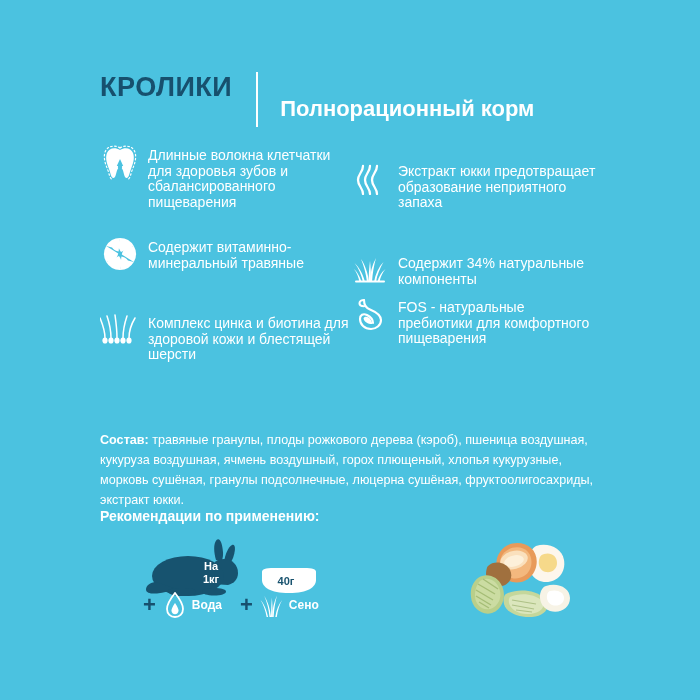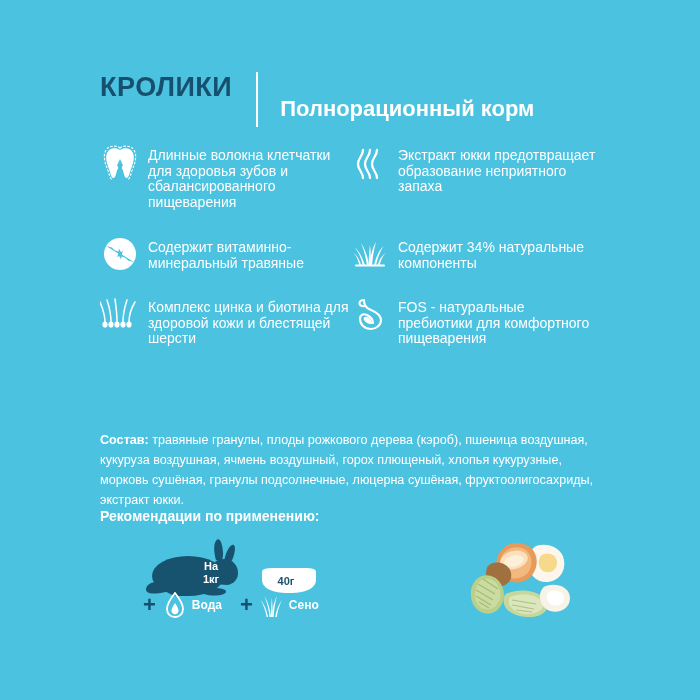--- a/index.html
+++ b/index.html
@@ -66,21 +66,21 @@
   }
   .feat-row {
     display: flex;
     width: 100%;
   }
   .feat {
     display: flex;
     align-items: flex-start;
     width: 250px;
   }
-  .feat.col2 { margin-left: 0px; }
+  .feat.col2 { margin-left: 0px; margin-top: 16px; }
   .feat-icon {
     width: 40px;
     min-width: 40px;
     height: 40px;
     margin-right: 8px;
     display: flex;
     align-items: flex-start;
     justify-content: center;
   }
   .feat-text {

